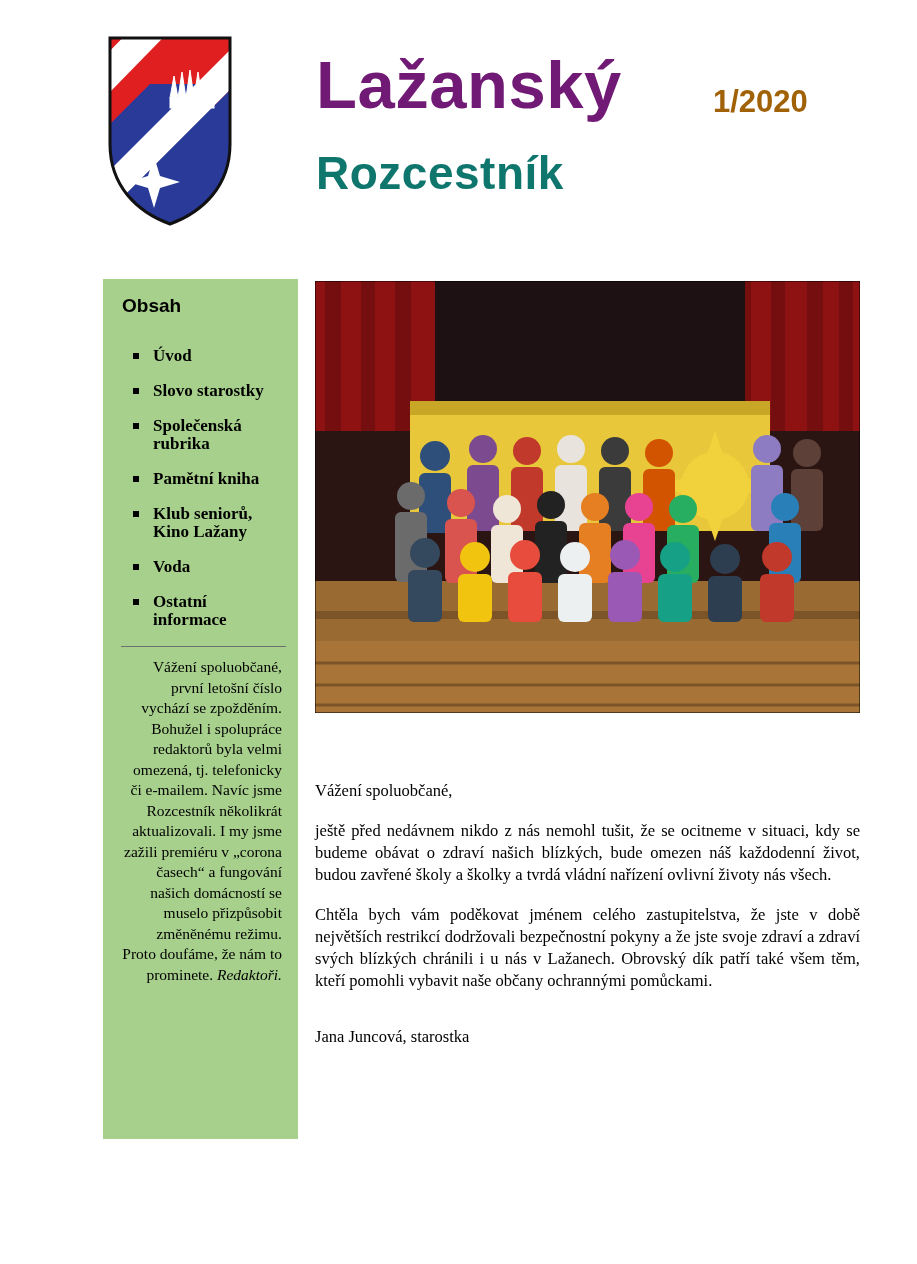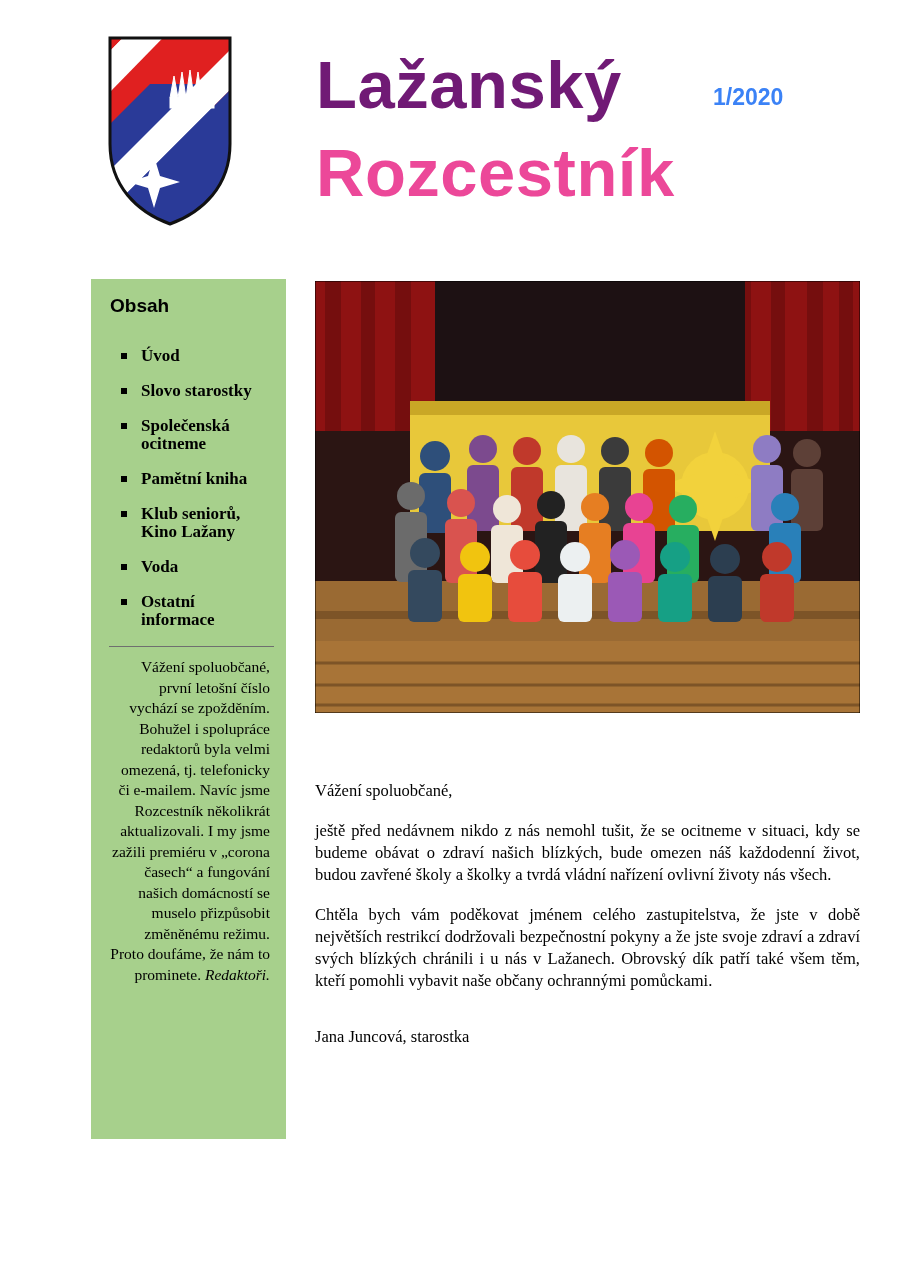--- a/index.html
+++ b/index.html
@@ -51,41 +51,41 @@
     color: #701a75;
     letter-spacing: 0.5px;
     white-space: nowrap;
   }
   .issue {
     position: absolute;
     left: 413px;
     top: 38px;
     font-family: "Liberation Sans", sans-serif;
     font-weight: bold;
-    font-size: 23px;
-    color: #3b82f6;
+    font-size: 31px;
+    color: #a16207;
     white-space: nowrap;
   }
   .title-line2 {
     position: absolute;
     left: 16px;
     top: 88px;
     font-family: "Liberation Sans", sans-serif;
     font-weight: bold;
-    font-size: 67px;
+    font-size: 46px;
     line-height: 78px;
-    color: #ec4899;
+    color: #0f766e;
     letter-spacing: 0.5px;
     white-space: nowrap;
   }
 
   
   .sidebar {
     position: absolute;
-    left: 91px;
+    left: 103px;
     top: 279px;
     width: 195px;
     height: 860px;
     background: #A7D08C;
     box-sizing: border-box;
     padding: 14px 14px 10px 14px;
   }
   .sidebar-title {
     font-family: "Liberation Sans", sans-serif;
     font-weight: bold;
@@ -217,21 +217,21 @@
     <div class="title-line2">Rozcestník</div>
   </div>
 </div>
 
 <aside class="sidebar">
   <div class="sidebar-title">Obsah</div>
 
   <ul class="toc">
     <li><span>Úvod</span></li>
     <li><span>Slovo starostky</span></li>
-    <li><span>Společenská ocitneme</span></li>
+    <li><span>Společenská rubrika</span></li>
     <li><span>Pamětní kniha</span></li>
     <li><span>Klub seniorů, Kino Lažany</span></li>
     <li><span>Voda</span></li>
     <li><span>Ostatní informace</span></li>
   </ul>
 
   <hr class="divider">
 
   <div class="sidebar-note">
     <span>Vážení spoluobčané, první letošní číslo vychází se zpožděním. Bohužel i spolupráce redaktorů byla velmi omezená, tj. telefonicky či e-mailem. Navíc jsme Rozcestník několikrát aktualizovali. I my jsme zažili premiéru v „corona časech“ a fungování našich domácností se muselo přizpůsobit změněnému režimu. Proto doufáme, že nám to prominete. </span><span class="sig">Redaktoři.</span>

